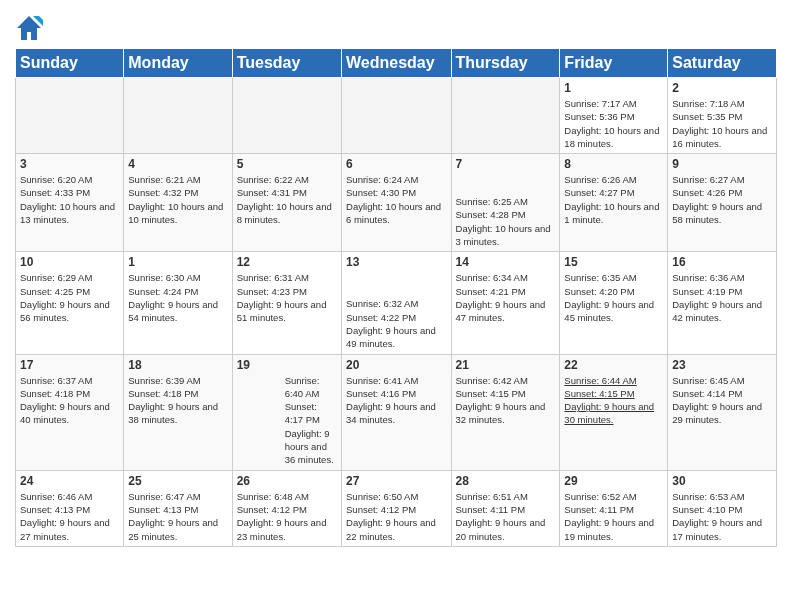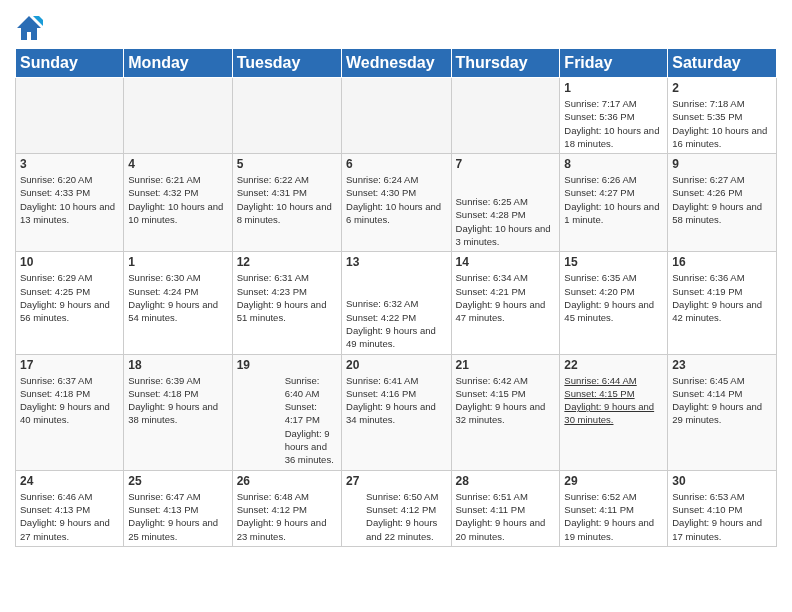--- a/index.html
+++ b/index.html
@@ -286,21 +286,21 @@
 Daylight: 9 hours and 25 minutes.</div>
         </td>
         <td>
           <span class="day-num">26</span>
           <div class="day-info" style="white-space: pre-line;">Sunrise: 6:48 AM
 Sunset: 4:12 PM
 Daylight: 9 hours and 23 minutes.</div>
         </td>
         <td>
           <span class="day-num">27</span>
-          <div class="day-info" style="white-space: pre-line; margin-left: 20px;">Sunrise: 6:50 AM
+          <div class="day-info" style="white-space: pre-line;">Sunrise: 6:50 AM
 Sunset: 4:12 PM
 Daylight: 9 hours and 22 minutes.</div>
         </td>
         <td>
           <span class="day-num">28</span>
           <div class="day-info" style="white-space: pre-line;">Sunrise: 6:51 AM
 Sunset: 4:11 PM
 Daylight: 9 hours and 20 minutes.</div>
         </td>
         <td>

